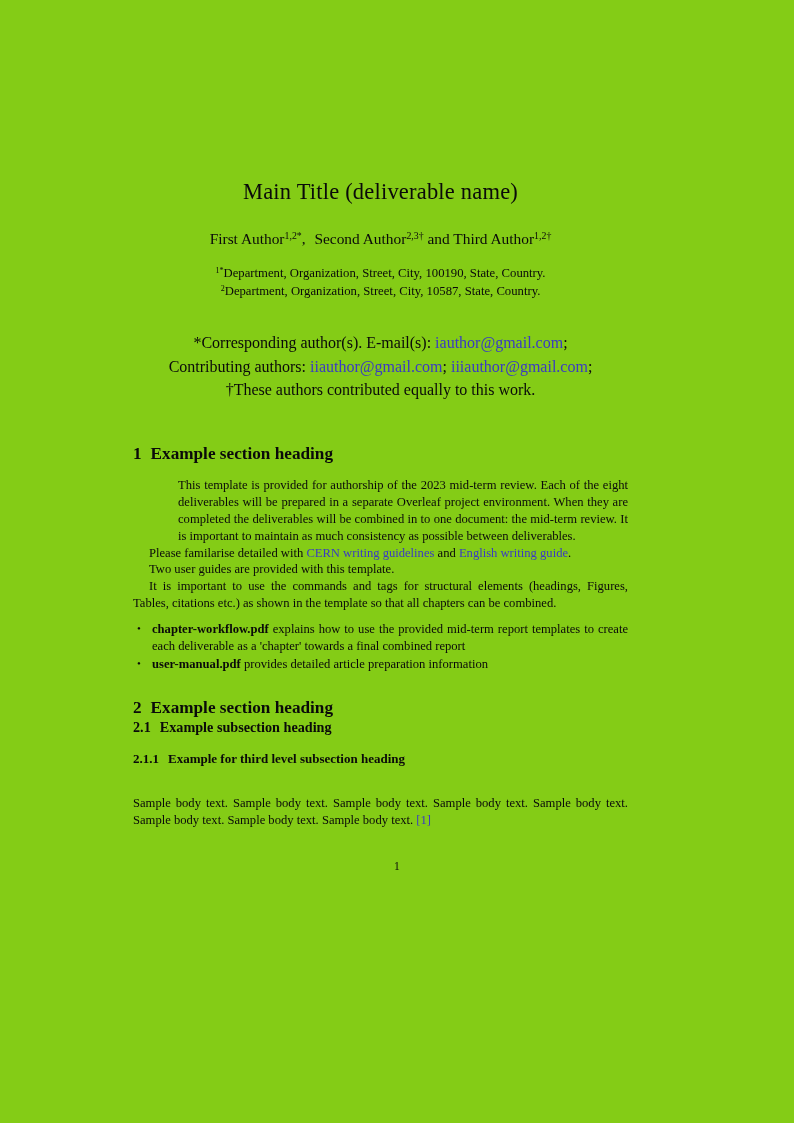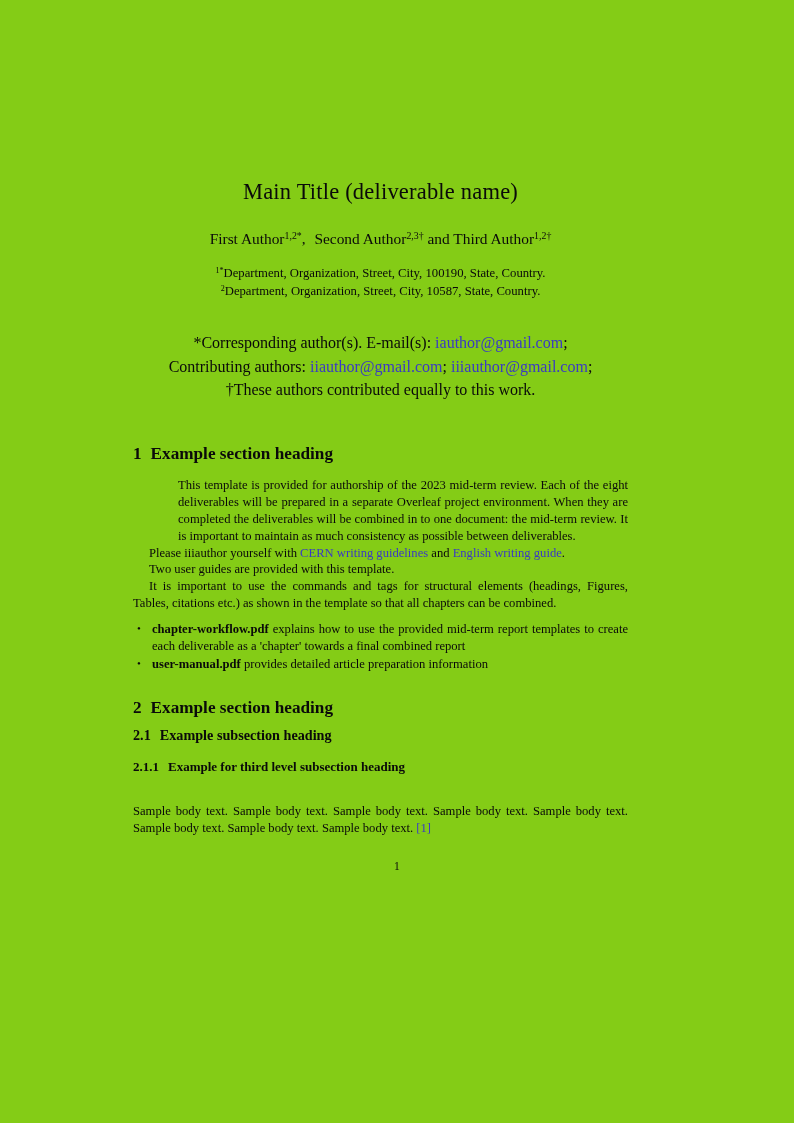--- a/index.html
+++ b/index.html
@@ -84,21 +84,21 @@
   h3.subsubsec {
     font-size: 13px;
     font-weight: 700;
     margin: 0;
     line-height: 1.25;
   }
   .num-gap { display: inline-block; width: 9px; }
 
   .sec-1-wrap { margin-top: 42px; }
   .sec-2-wrap { margin-top: 25px; }
-  .subsec-wrap { margin-top: 8px; }
+  .subsec-wrap { margin-top: 0; }
   .subsubsec-wrap { margin-top: 14px; }
 
   
   p.body {
     font-size: 12.6px;
     line-height: 1.335;
     text-align: justify;
     text-justify: inter-word;
     margin: 0;
     hyphens: auto;
@@ -160,21 +160,21 @@
       <div class="corresp-line"><span>*Corresponding author(s). E-mail(s): </span><a class="lnk" href="#">iauthor@gmail.com</a><span>;</span></div>
       <div class="corresp-line"><span>Contributing authors: </span><a class="lnk" href="#">iiauthor@gmail.com</a><span>; </span><a class="lnk" href="#">iiiauthor@gmail.com</a><span>;</span></div>
       <div class="corresp-line">†These authors contributed equally to this work.</div>
     </div>
 
     <div class="sec-1-wrap">
       <h1 class="sec"><span>1</span><span class="num-gap"></span><span>Example section heading</span></h1>
 
       <p class="body first">This template is provided for authorship of the 2023 mid-term review. Each of the eight deliverables will be prepared in a separate Overleaf project environment. When they are completed the deliverables will be combined in to one document: the mid-term review. It is important to maintain as much consistency as possible between deliverables.</p>
 
-      <p class="body indent"><span>Please iiiauthor yourself with </span><a class="lnk" href="#">CERN writing guidelines</a><span> and </span><a class="lnk" href="#">English writing guide</a><span>.</span></p>
+      <p class="body indent"><span>Please familarise detailed with </span><a class="lnk" href="#">CERN writing guidelines</a><span> and </span><a class="lnk" href="#">English writing guide</a><span>.</span></p>
 
       <p class="body indent">Two user guides are provided with this template.</p>
 
       <p class="body indent">It is important to use the commands and tags for structural elements (headings, Figures, Tables, citations etc.) as shown in the template so that all chapters can be combined.</p>
 
       <ul class="bullets">
         <li><span class="dot">•</span><b>chapter-workflow.pdf</b><span> explains how to use the provided mid-term report templates to create each deliverable as a 'chapter' towards a final combined report</span></li>
         <li><span class="dot">•</span><b>user-manual.pdf</b><span> provides detailed article preparation information</span></li>
       </ul>
     </div>

